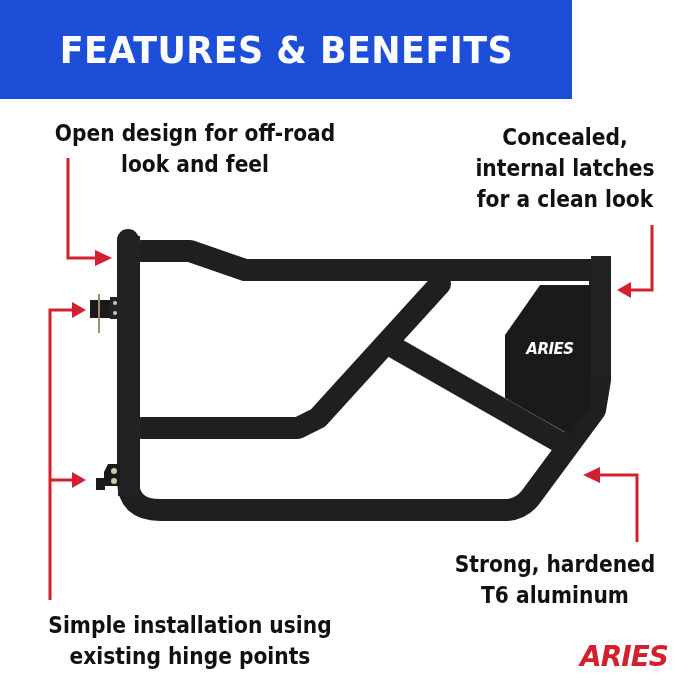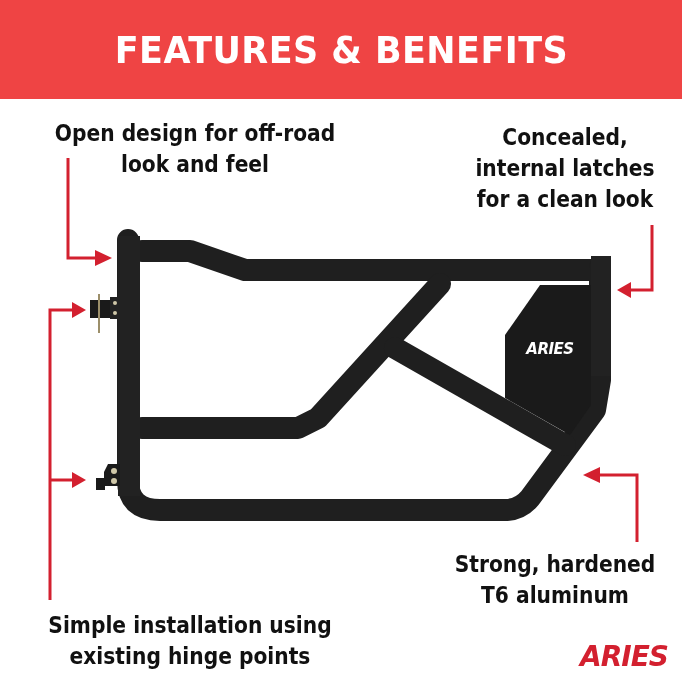--- a/index.html
+++ b/index.html
@@ -1,18 +1,18 @@
 <!DOCTYPE html>
 <html><head>
 <meta charset="utf-8">
 <style>
   html, body { margin:0; padding:0; }
   body { width:700px; height:700px; background:#ffffff; position:relative; overflow:hidden;
          font-family:"DejaVu Sans", sans-serif; }
-  .header { position:absolute; left:0; top:0; width:682px; height:99px; background:#ef4444;
+  .header { position:absolute; left:0; top:0; width:572px; height:99px; background:#1d4ed8;
             display:flex; align-items:center; justify-content:center; }
   .header-title { color:#ffffff; font-family:"DejaVu Sans", sans-serif; font-weight:bold;
                   font-size:38px; letter-spacing:0.5px; transform:scaleX(0.92); }
   .callout { position:absolute; color:#111111; font-weight:bold; font-size:23px; line-height:31px;
              text-align:center; transform:scaleX(0.88); transform-origin:center; white-space:nowrap; }
   .line { display:block; }
   svg { position:absolute; left:0; top:0; }
   .logo { position:absolute; left:538px; top:642px; width:130px; height:30px; }
 </style>
 </head>

